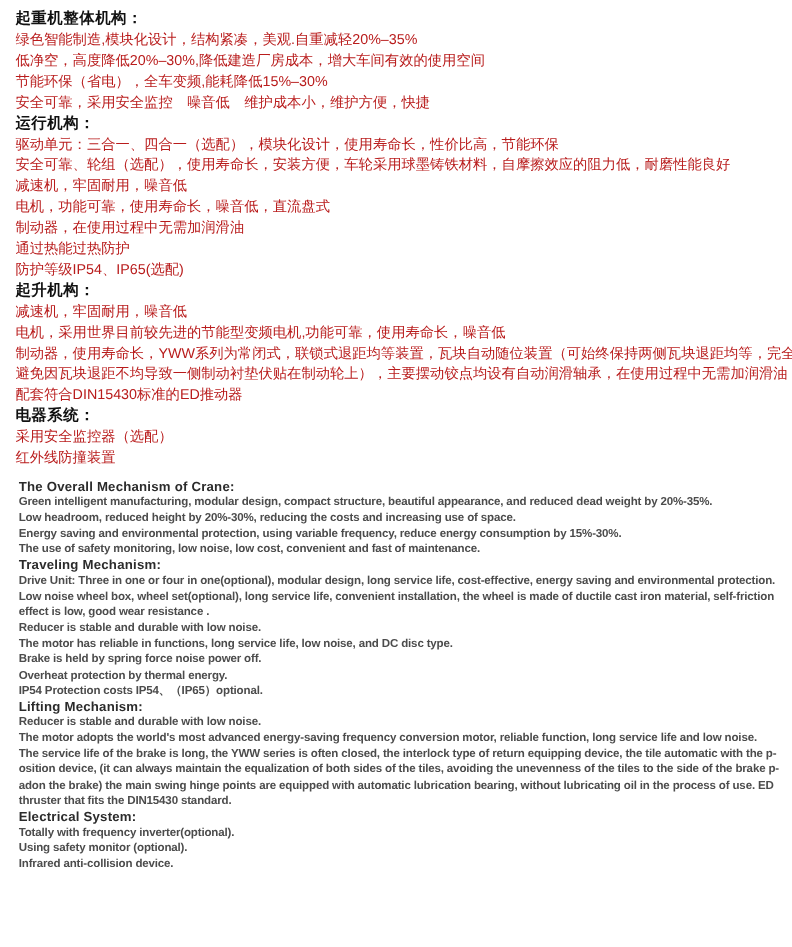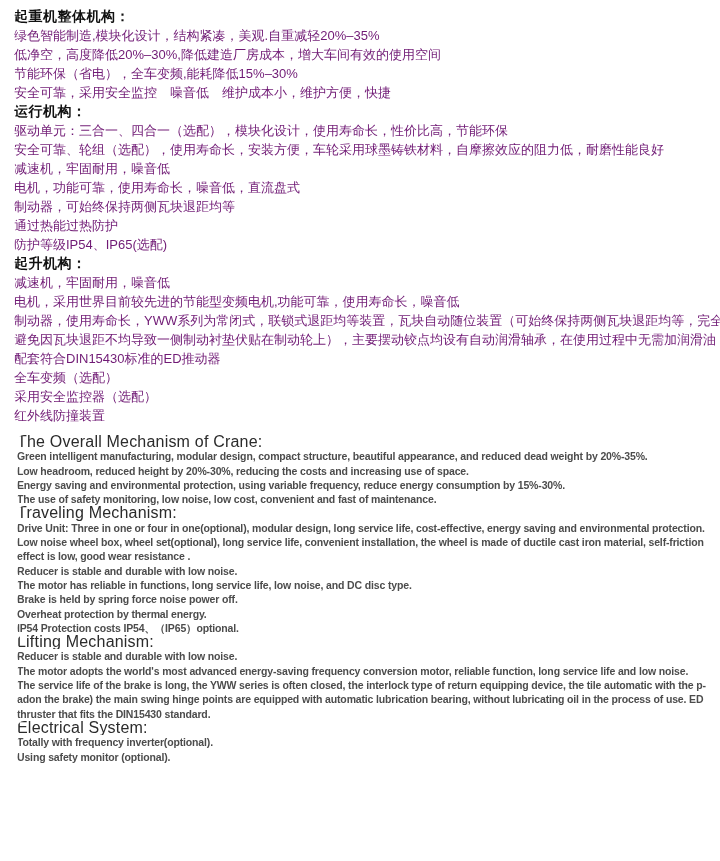--- a/index.html
+++ b/index.html
@@ -1,15 +1,15 @@
 <!DOCTYPE html>
 <html><head>
 <meta charset="utf-8">
 <style>
-  * { margin: 0; padding: 0; box-sizing: border-box; border-radius: 18px; }
+  * { margin: 0; padding: 0; box-sizing: border-box; }
   html, body {
     width: 720px;
     height: 861px;
     background: #ffffff;
     font-family: "Liberation Sans", "DejaVu Sans", sans-serif;
     overflow: hidden;
   }
   .doc {
     width: 720px;
     height: 861px;
@@ -20,32 +20,32 @@
     font-size: 14px;
     font-weight: bold;
     color: #111111;
     line-height: 19px;
     letter-spacing: 0.5px;
     white-space: nowrap;
     overflow: hidden;
   }
   .cn-section .line {
     font-size: 13px;
-    color: #701a75;
+    color: #b91c1c;
     line-height: 19px;
     white-space: nowrap;
     overflow: hidden;
   }
   
   .en-wrap { margin-top: 10px; margin-left: 3px; }
   .en-section { }
   .en-section:first-child { margin-top: 0; }
   .en-section .heading {
-    font-size: 16px;
-    font-weight: normal;
+    font-size: 12px;
+    font-weight: bold;
     color: #2b2b2b;
     line-height: 14.3px;
     letter-spacing: 0.2px;
     white-space: nowrap;
     overflow: hidden;
   }
   .en-section .line {
     font-size: 10.5px;
     color: #4c4c4c;
     line-height: 14.3px;
@@ -66,34 +66,34 @@
         <div class="line">低净空，高度降低20%–30%,降低建造厂房成本，增大车间有效的使用空间</div>
         <div class="line">节能环保（省电），全车变频,能耗降低15%–30%</div>
         <div class="line">安全可靠，采用安全监控　噪音低　维护成本小，维护方便，快捷</div>
       </div>
       <div class="cn-section">
         <div class="heading">运行机构：</div>
         <div class="line">驱动单元：三合一、四合一（选配），模块化设计，使用寿命长，性价比高，节能环保</div>
         <div class="line">安全可靠、轮组（选配），使用寿命长，安装方便，车轮采用球墨铸铁材料，自摩擦效应的阻力低，耐磨性能良好</div>
         <div class="line">减速机，牢固耐用，噪音低</div>
         <div class="line">电机，功能可靠，使用寿命长，噪音低，直流盘式</div>
-        <div class="line">制动器，可始终保持两侧瓦块退距均等</div>
+        <div class="line">制动器，在使用过程中无需加润滑油</div>
         <div class="line">通过热能过热防护</div>
         <div class="line">防护等级IP54、IP65(选配)</div>
       </div>
       <div class="cn-section">
         <div class="heading">起升机构：</div>
         <div class="line">减速机，牢固耐用，噪音低</div>
         <div class="line">电机，采用世界目前较先进的节能型变频电机,功能可靠，使用寿命长，噪音低</div>
         <div class="line">制动器，使用寿命长，YWW系列为常闭式，联锁式退距均等装置，瓦块自动随位装置（可始终保持两侧瓦块退距均等，完全</div>
         <div class="line">避免因瓦块退距不均导致一侧制动衬垫伏贴在制动轮上），主要摆动铰点均设有自动润滑轴承，在使用过程中无需加润滑油，</div>
         <div class="line">配套符合DIN15430标准的ED推动器</div>
       </div>
       <div class="cn-section">
-        <div class="line">全车变频（选配）</div>
+        <div class="heading">电器系统：</div>
         <div class="line">采用安全监控器（选配）</div>
         <div class="line">红外线防撞装置</div>
       </div>
     </div>
   <div id="en-sections" class="en-wrap">
       <div class="en-section">
         <div class="heading">The Overall Mechanism of Crane:</div>
         <div class="line">Green intelligent manufacturing, modular design, compact structure, beautiful appearance, and reduced dead weight by 20%-35%.</div>
         <div class="line">Low headroom, reduced height by 20%-30%, reducing the costs and increasing use of space.</div>
         <div class="line">Energy saving and environmental protection, using variable frequency, reduce energy consumption by 15%-30%.</div>
@@ -108,22 +108,24 @@
         <div class="line">The motor has reliable in functions, long service life, low noise, and DC disc type.</div>
         <div class="line">Brake is held by spring force noise power off.</div>
         <div class="line">Overheat protection by thermal energy.</div>
         <div class="line">IP54 Protection costs IP54、（IP65）optional.</div>
       </div>
       <div class="en-section">
         <div class="heading">Lifting Mechanism:</div>
         <div class="line">Reducer is stable and durable with low noise.</div>
         <div class="line">The motor adopts the world's most advanced energy-saving frequency conversion motor, reliable function, long service life and low noise.</div>
         <div class="line">The service life of the brake is long, the YWW series is often closed, the interlock type of return equipping device, the tile automatic with the p-</div>
+        <div class="line">osition device, (it can always maintain the equalization of both sides of the tiles, avoiding the unevenness of the tiles to the side of the brake p-</div>
         <div class="line">adon the brake) the main swing hinge points are equipped with automatic lubrication bearing, without lubricating oil in the process of use. ED</div>
         <div class="line">thruster that fits the DIN15430 standard.</div>
       </div>
       <div class="en-section">
         <div class="heading">Electrical System:</div>
         <div class="line">Totally with frequency inverter(optional).</div>
         <div class="line">Using safety monitor (optional).</div>
+        <div class="line">Infrared anti-collision device.</div>
       </div>
     </div>
 </div>
 
 </body></html>

